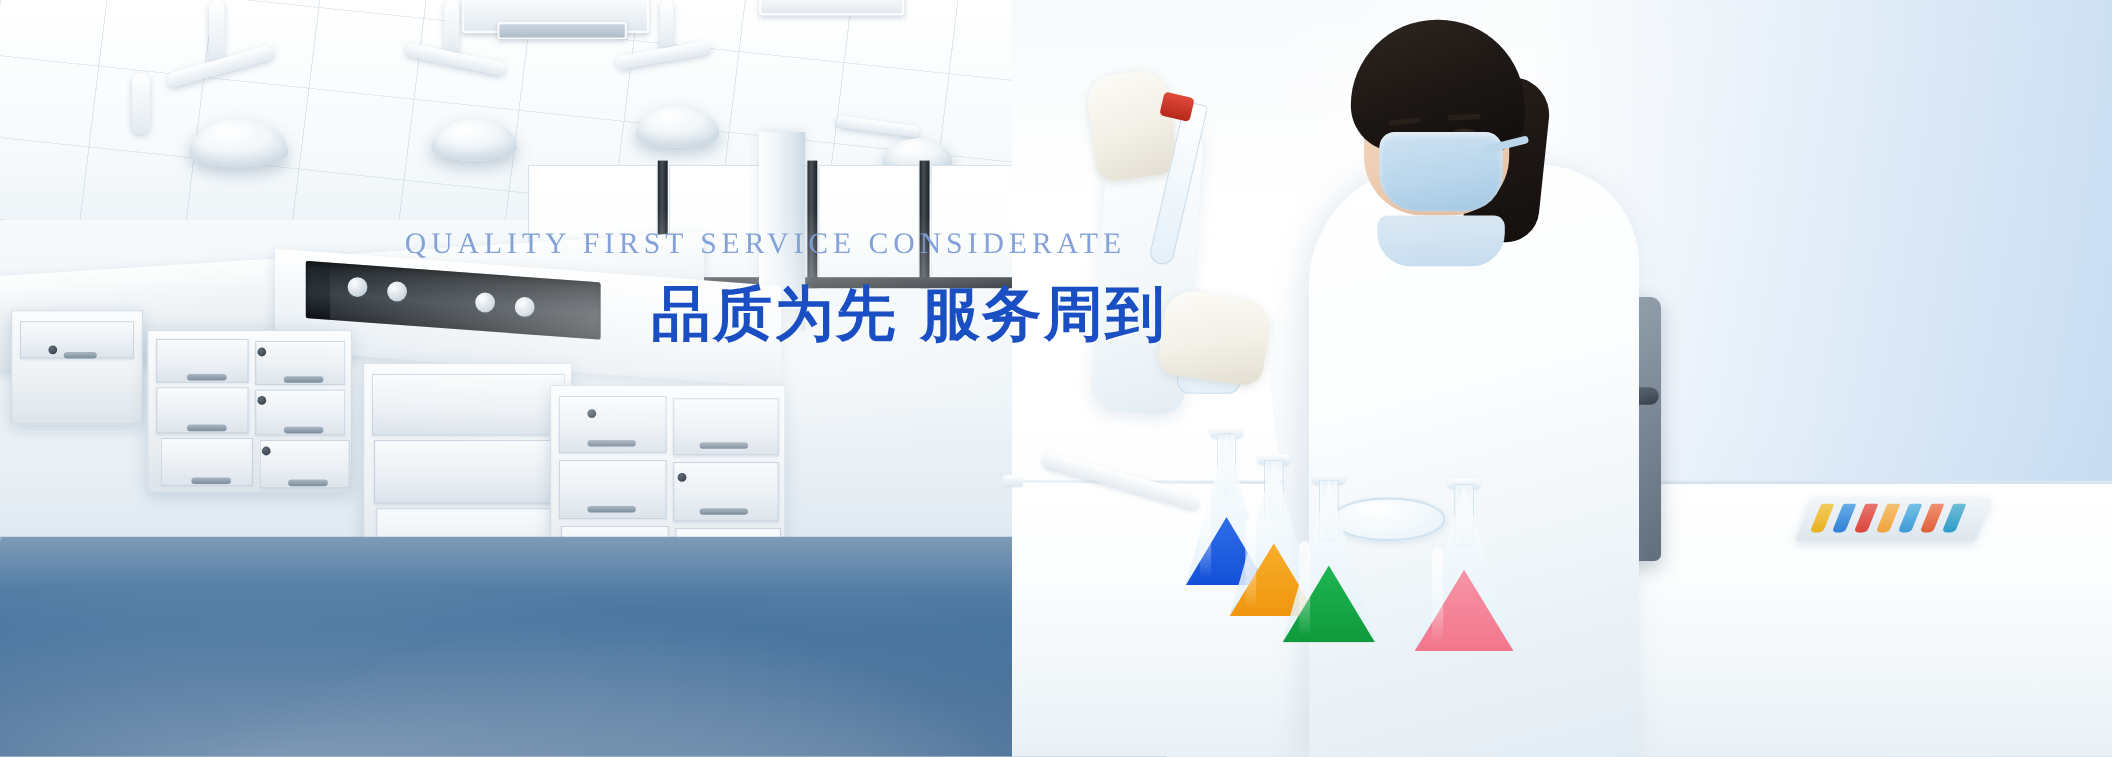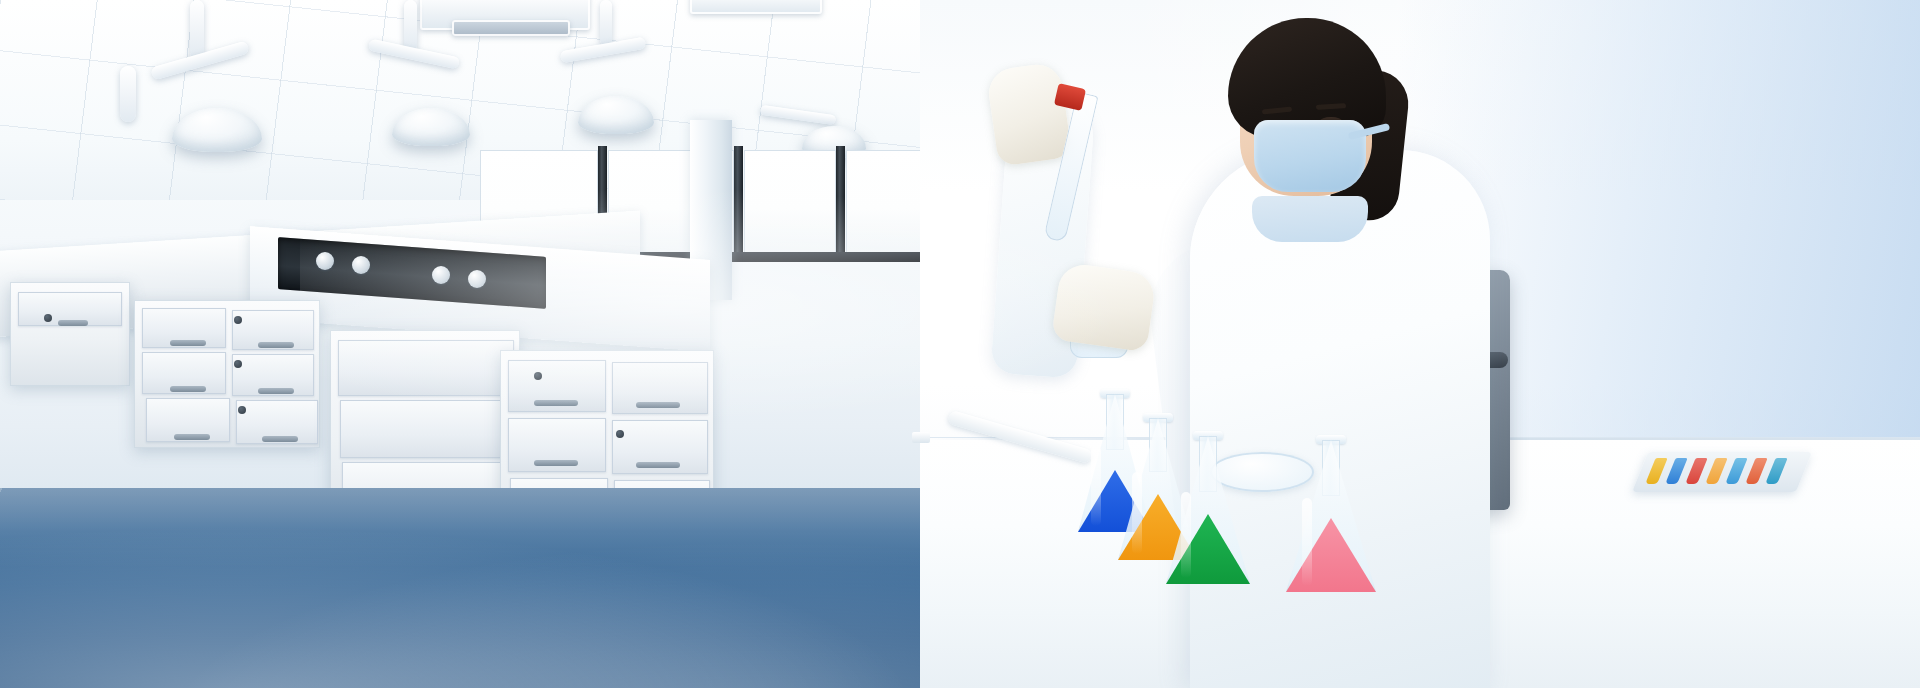--- a/index.html
+++ b/index.html
@@ -552,17 +552,19 @@
       <div class="vial" style="left:90px;background:linear-gradient(180deg,#76c1e6,#3d9ad8);"></div>
       <div class="vial" style="left:110px;background:linear-gradient(180deg,#ef8f70,#e0603a);"></div>
       <div class="vial" style="left:130px;background:linear-gradient(180deg,#6fbedb,#2f9cc6);"></div>
     </div>
 
     <div class="text-scrim"></div>
   </div>
 
   <div class="copy">
 
-
+    <div class="eyebrow">QUALITY FIRST SERVICE CONSIDERATE</div>
+
+    <div class="headline">品质为先 服务周到</div>
 
 
   </div>
 </div>
 
 </body></html>

